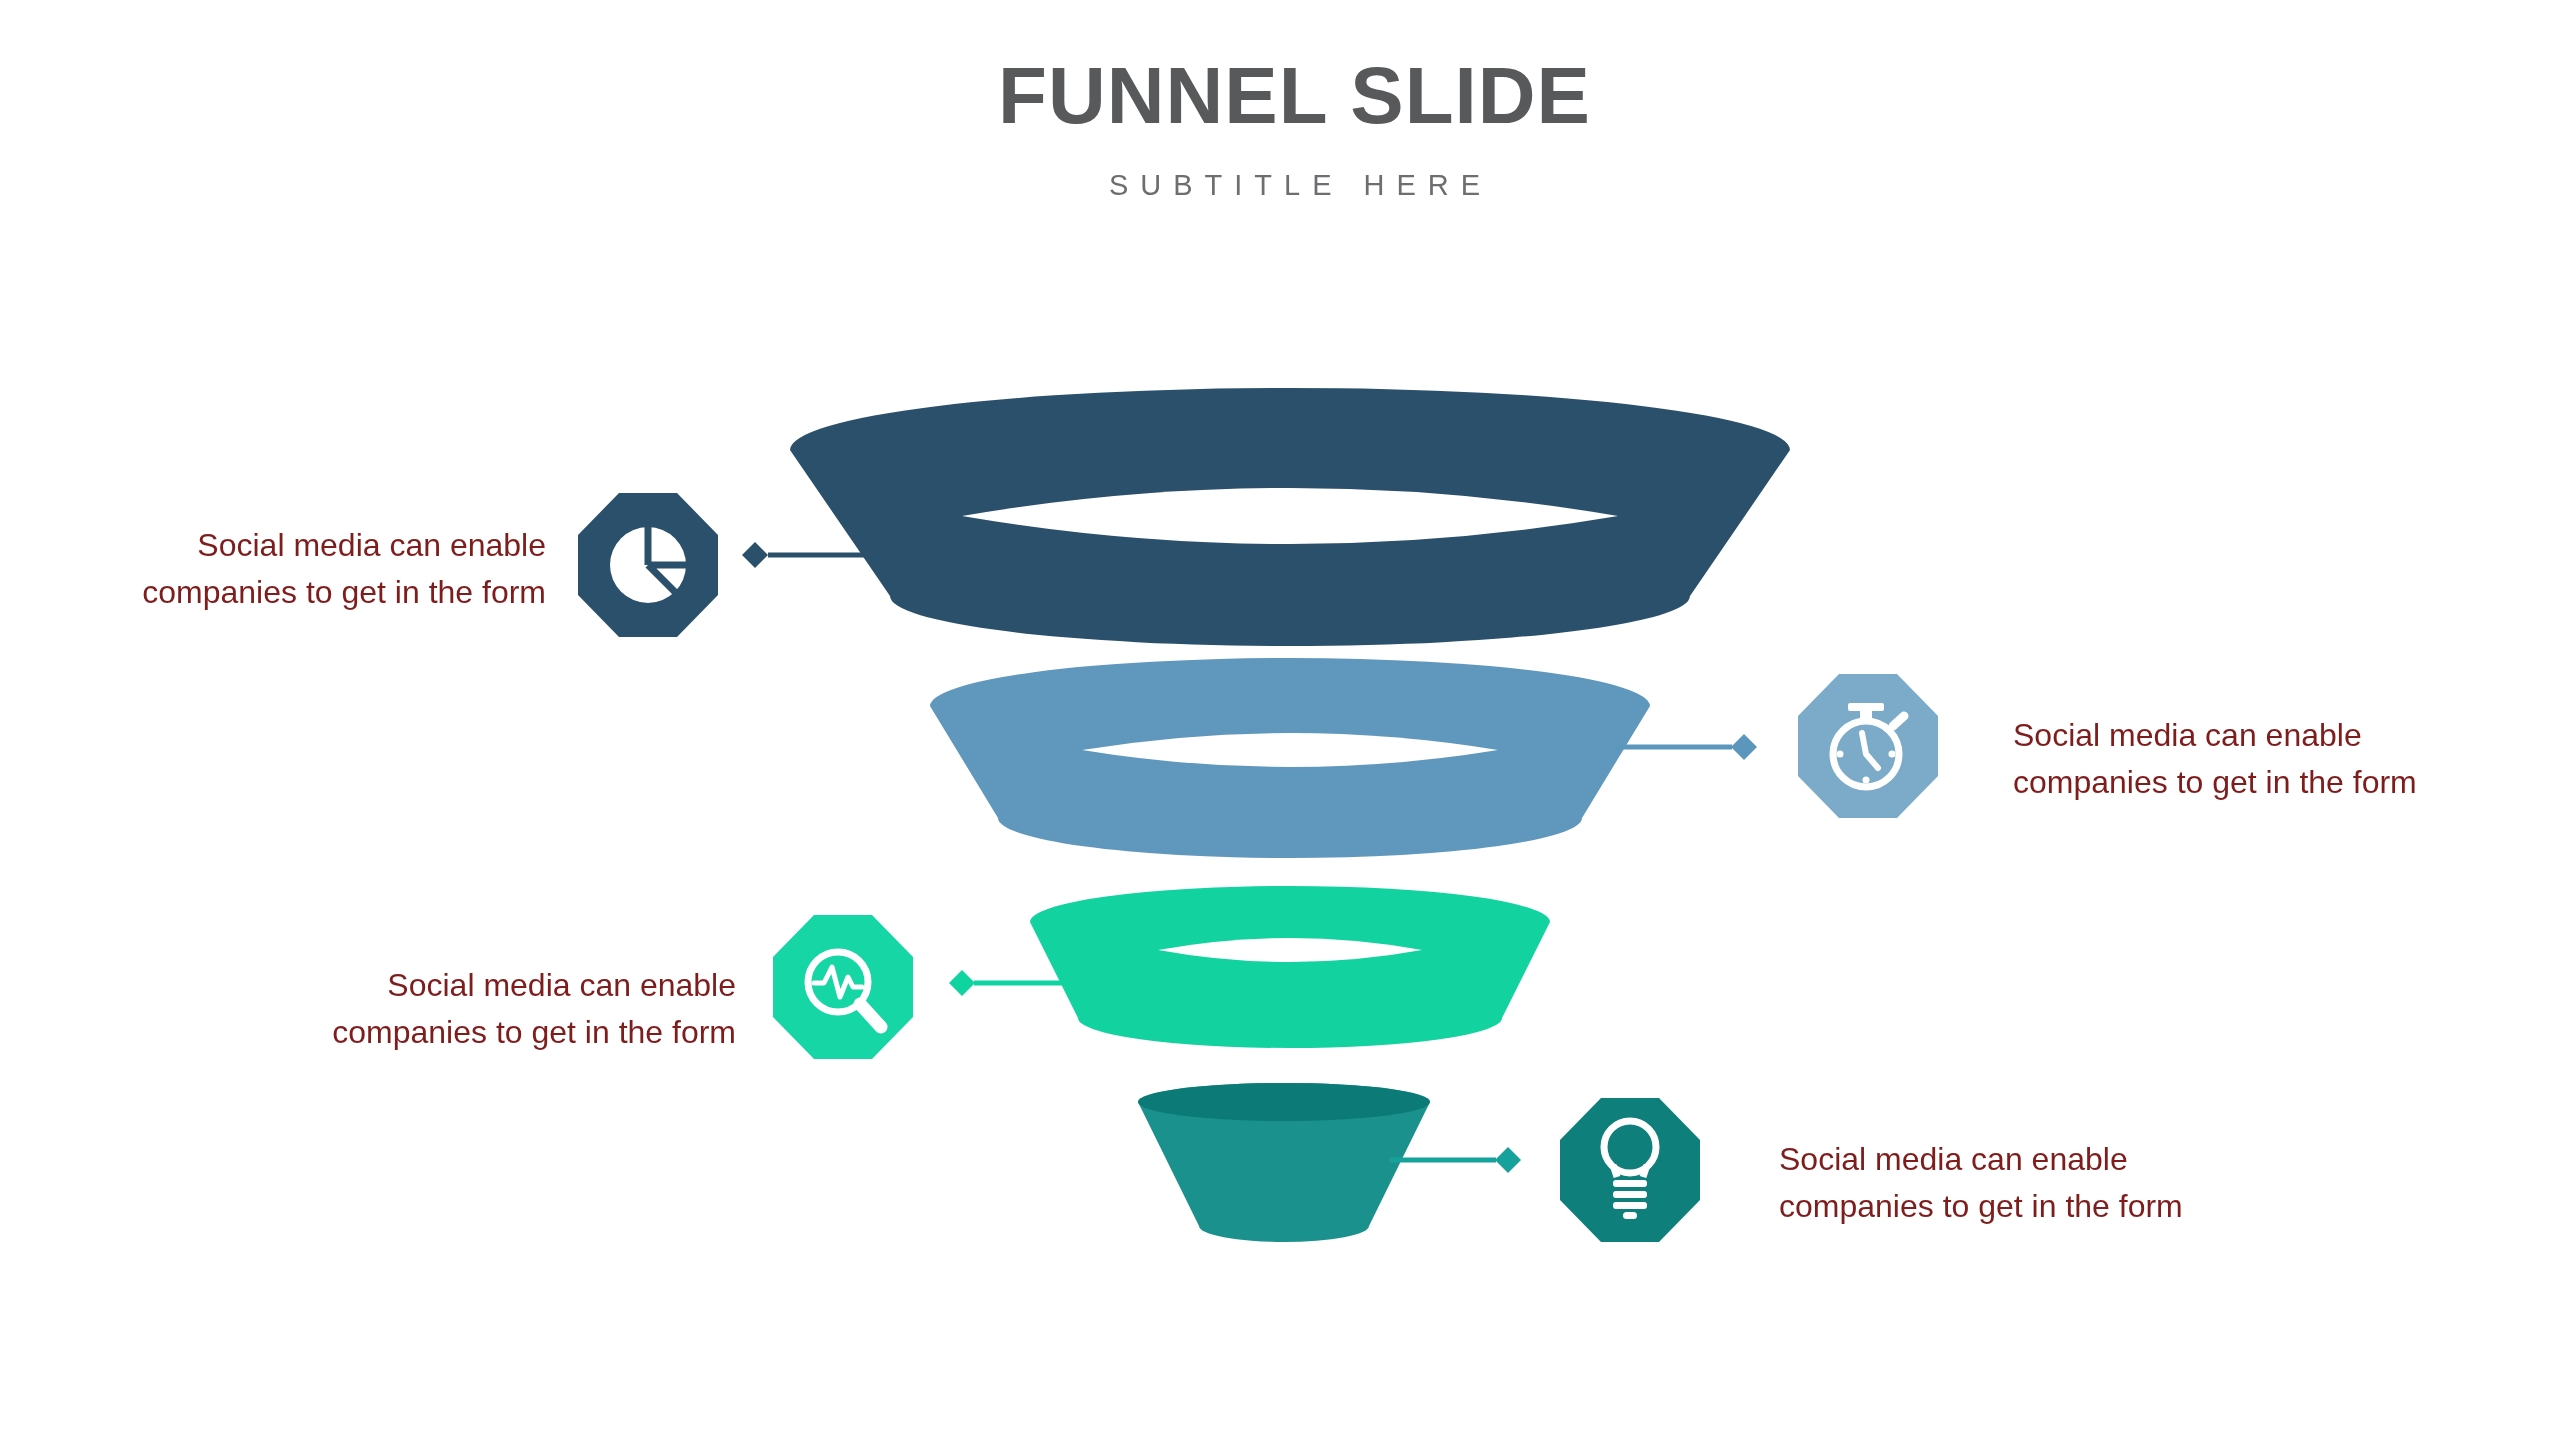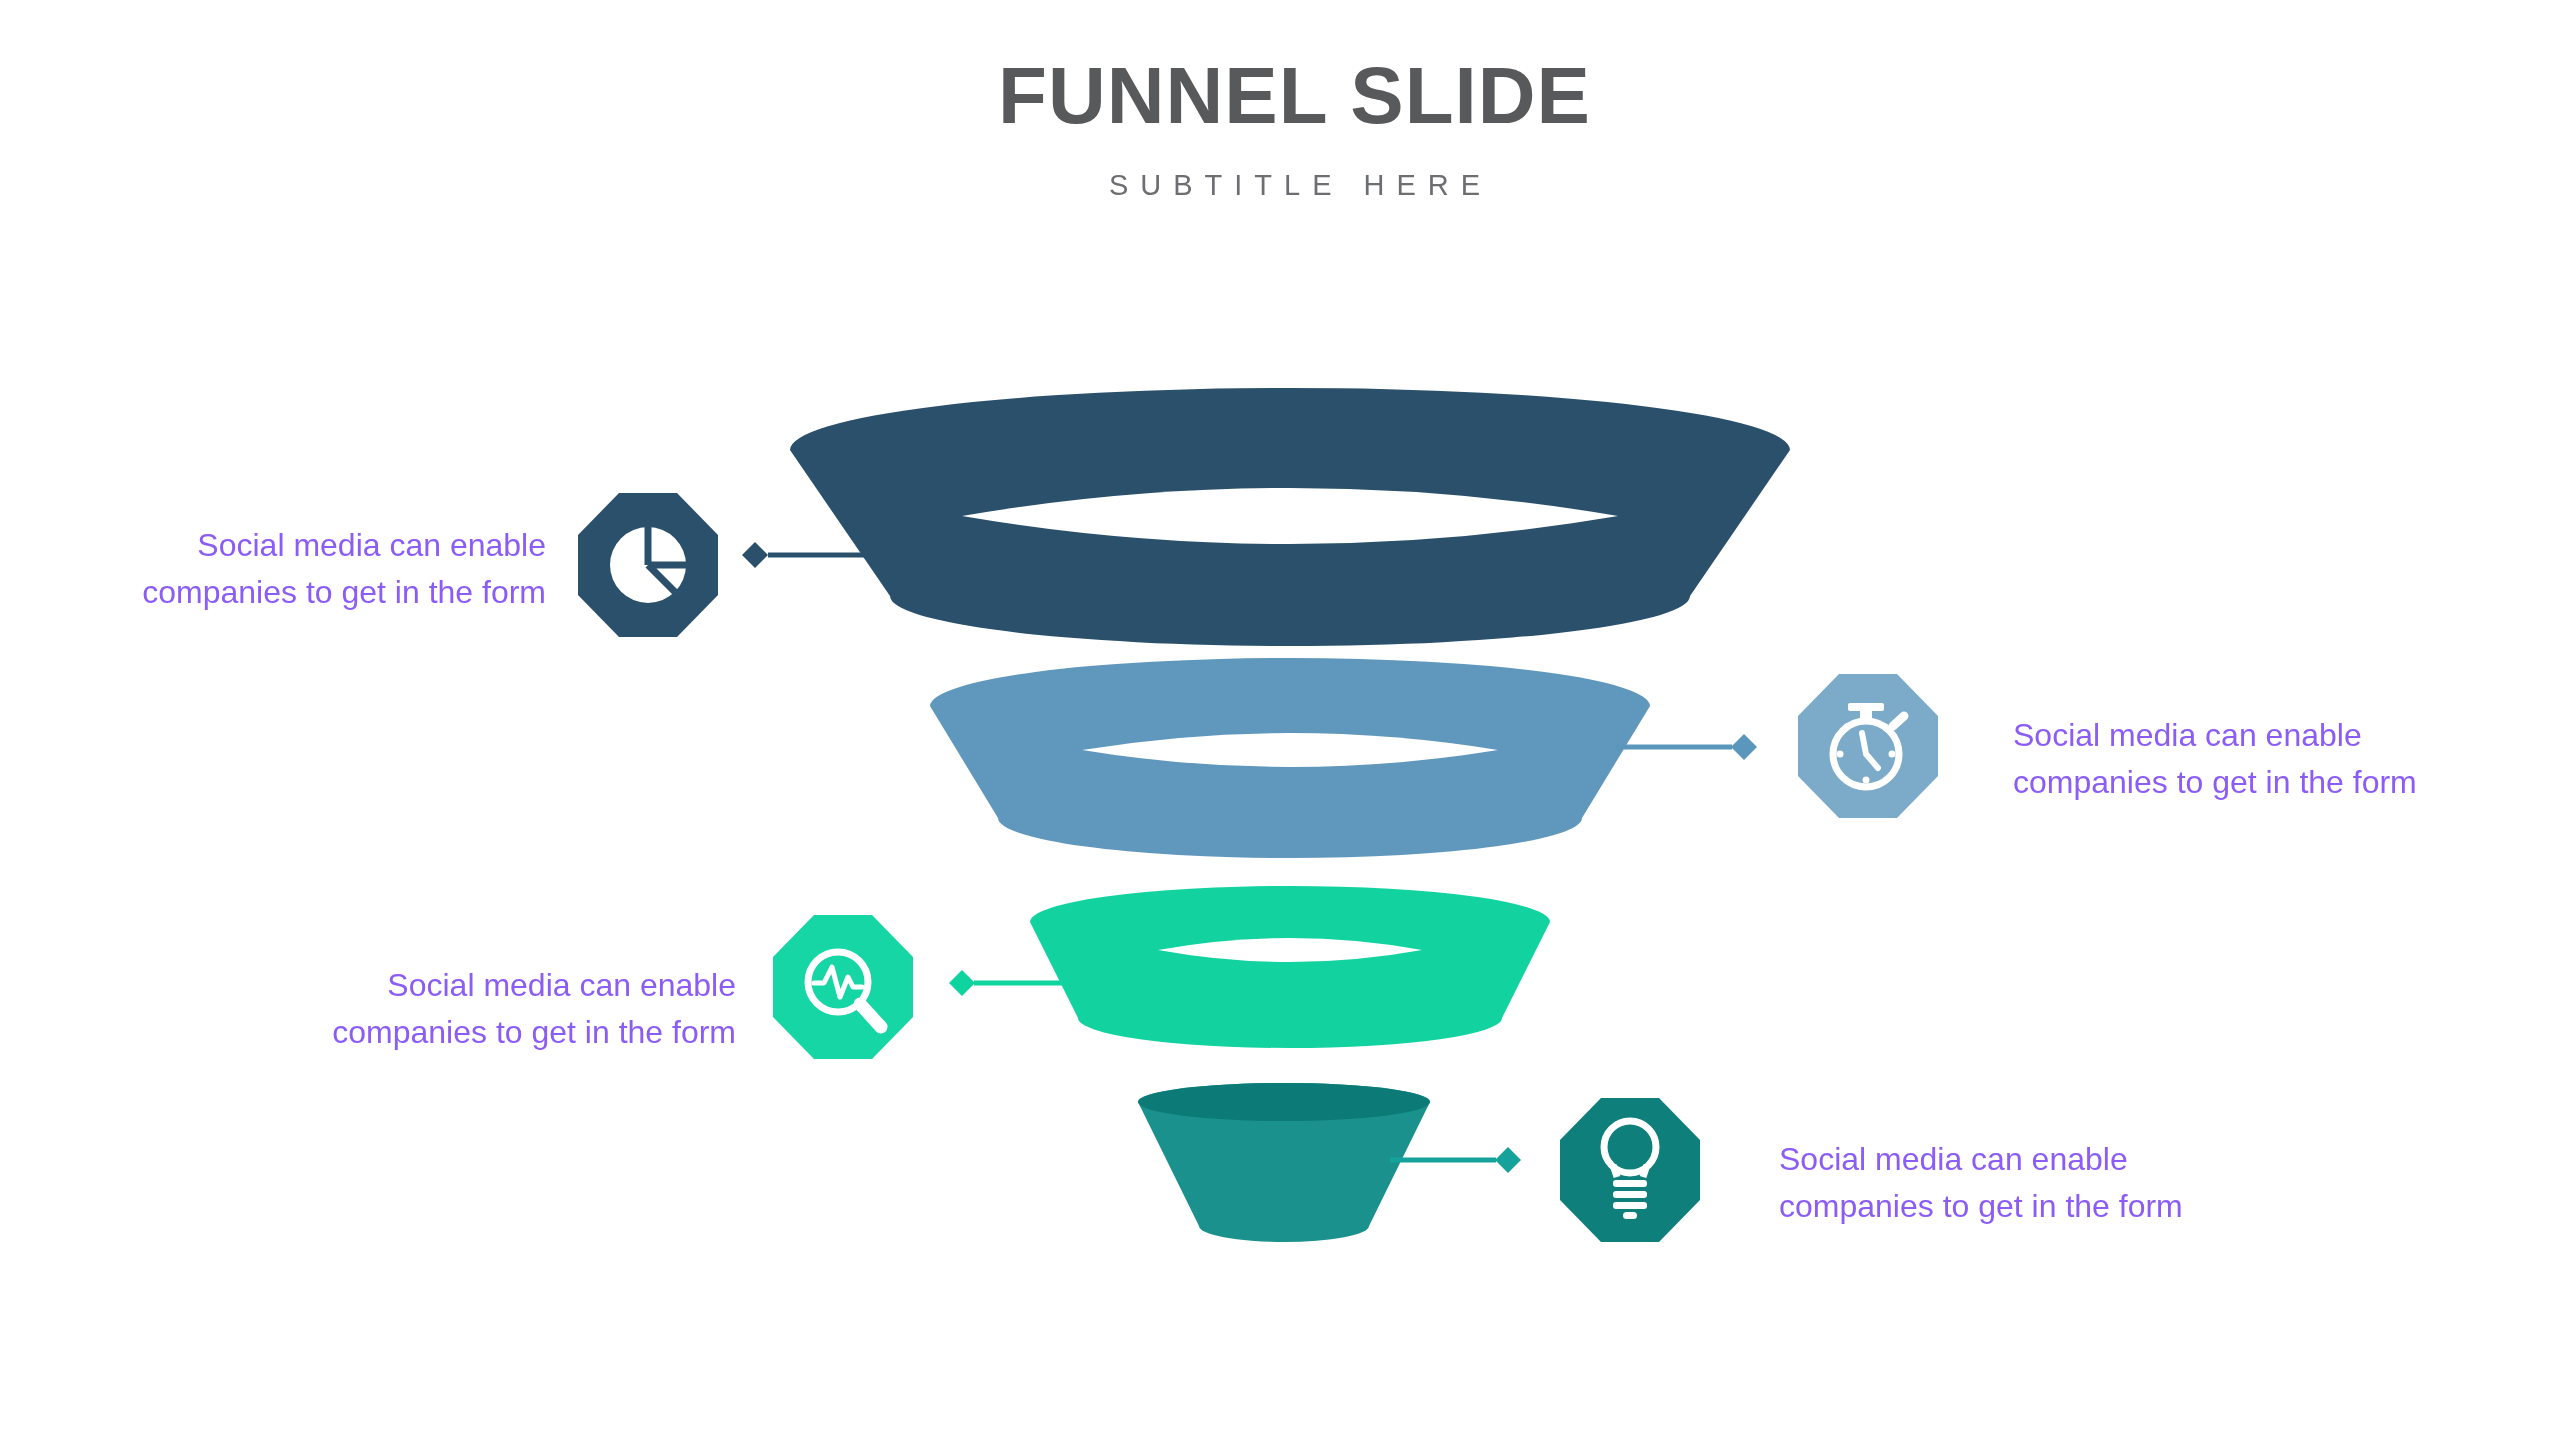--- a/index.html
+++ b/index.html
@@ -15,21 +15,21 @@
     font-size:80px;font-weight:bold;letter-spacing:1px;
     color:#58595B;text-align:center;line-height:88px;
   }
   .subtitle{
     position:absolute;left:15px;top:168px;width:2559px;
     font-size:29px;font-weight:400;letter-spacing:12px;text-indent:12px;
     color:#6D6E71;text-align:center;line-height:34px;
   }
   .item-text{
     position:absolute;
-    font-size:32px;line-height:47px;color:#8b5cf6;
+    font-size:32px;line-height:47px;color:#7f1d1d;
   }
   .item-text.align-right{text-align:right;}
   .item-text.align-left{text-align:left;}
   #item-text-1{left:90px;top:522px;width:456px;}
   #item-text-2{left:2013px;top:712px;width:470px;}
   #item-text-3{left:280px;top:962px;width:456px;}
   #item-text-4{left:1779px;top:1136px;width:470px;}
   svg.diagram{position:absolute;left:0;top:0;}
 </style>
 </head>

